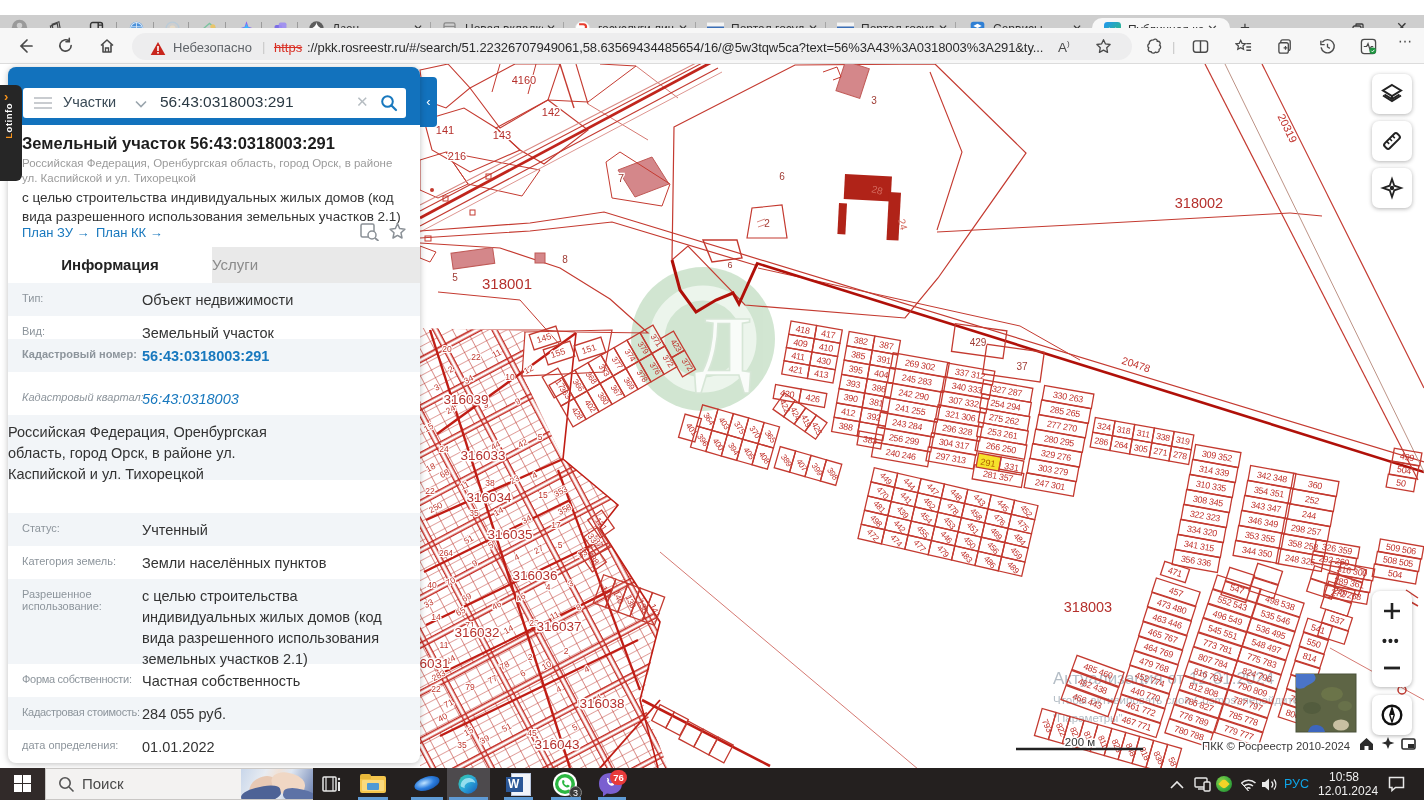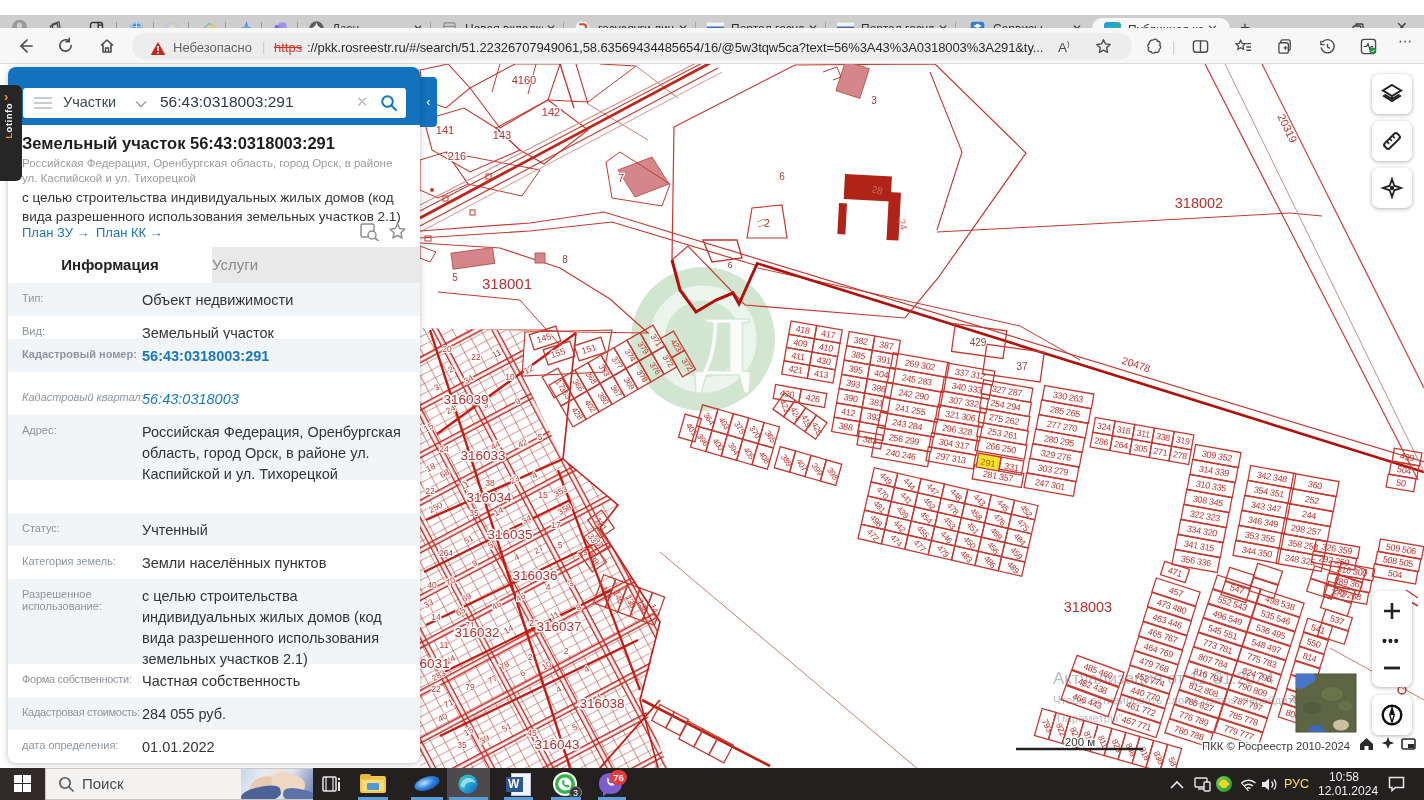--- a/index.html
+++ b/index.html
@@ -1302,21 +1302,20 @@
         </div>
 <div class="row" style="top:214px;height:33px;background:#f2f5f8;font-weight:bold;">
           <div class="rl">Кадастровый номер:</div>
           <div class="rv blue">56:43:0318003:291</div>
         </div>
 <div class="row" style="top:257px;height:33px;font-style:italic;">
           <div class="rl">Кадастровый квартал:</div>
           <div class="rv blue">56:43:0318003</div>
         </div>
 <div class="row" style="top:290px;height:65px;background:#f2f5f8;">
-          <div class="rl">Адрес:</div>
           <div class="rv ">Российская Федерация, Оренбургская область, город Орск, в районе ул. Каспийской и ул. Тихорецкой</div>
         </div>
 <div class="row" style="top:388px;height:33px;background:#f2f5f8;">
           <div class="rl">Статус:</div>
           <div class="rv ">Учтенный</div>
         </div>
 <div class="row" style="top:421px;height:33px;">
           <div class="rl">Категория земель:</div>
           <div class="rv ">Земли населённых пунктов</div>
         </div>
@@ -1428,20 +1427,20 @@
         <div style="position:absolute;left:4px;top:4px;width:8px;height:8px;background:#f5d327;border-radius:50% 0 50% 0;transform:rotate(45deg)"></div>
       </div>
   <svg class="tray" style="left:1240px;top:10px" width="17" height="13" viewBox="0 0 17 13">
         <path d="M1.5 5 a10 10 0 0 1 14 0 M4 8 a7 7 0 0 1 9 0 M6.5 10.5 a3.5 3.5 0 0 1 4 0" fill="none" stroke="#e8e8e8" stroke-width="1.5"></path>
         <path d="M1.5 5 L8.5 13z" stroke="#e8e8e8" stroke-width="1"></path>
       </svg>
   <svg class="tray" style="left:1261px;top:9px" width="17" height="15" viewBox="0 0 17 15">
         <path d="M1 5 h3 l4-3.5 v12 L4 10 H1z" fill="#e8e8e8"></path>
         <path d="M10.5 4.5 a4.5 4.5 0 0 1 0 6 M13 2.5 a8 8 0 0 1 0 10" fill="none" stroke="#e8e8e8" stroke-width="1.4"></path>
       </svg>
-  <span class="tray" style="left:1284px;top:9px;font-size:12.5px;color:#fde047">РУС</span>
+  <span class="tray" style="left:1284px;top:9px;font-size:12.5px;color:#0ea5e9">РУС</span>
   <span class="tray" style="left:1329px;top:2px;font-size:12px;color:#f0f0f0">10:58</span>
   <span class="tray" style="left:1318px;top:16px;font-size:12px;color:#f0f0f0">12.01.2024</span>
   <svg class="tray" style="left:1388px;top:8px" width="17" height="16" viewBox="0 0 17 16">
         <path d="M1.5 1.5 h14 v10 h-8 l-3.5 3 v-3 h-2.5z" fill="none" stroke="#e8e8e8" stroke-width="1.5"></path>
       </svg>
 </div>
 
 </div>
 </body></html>

